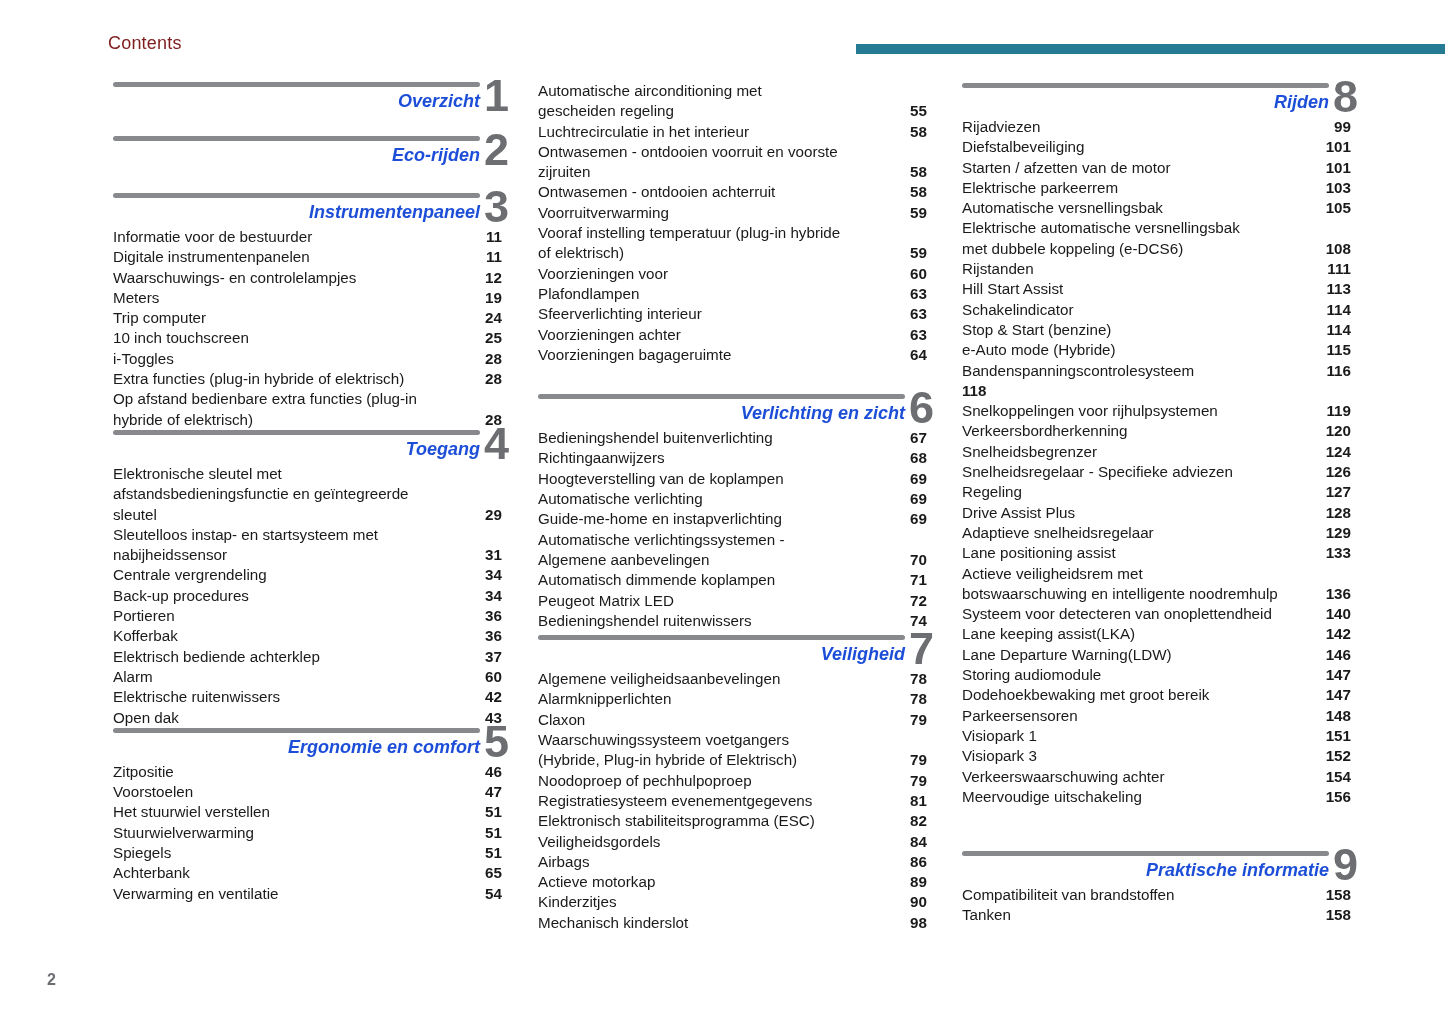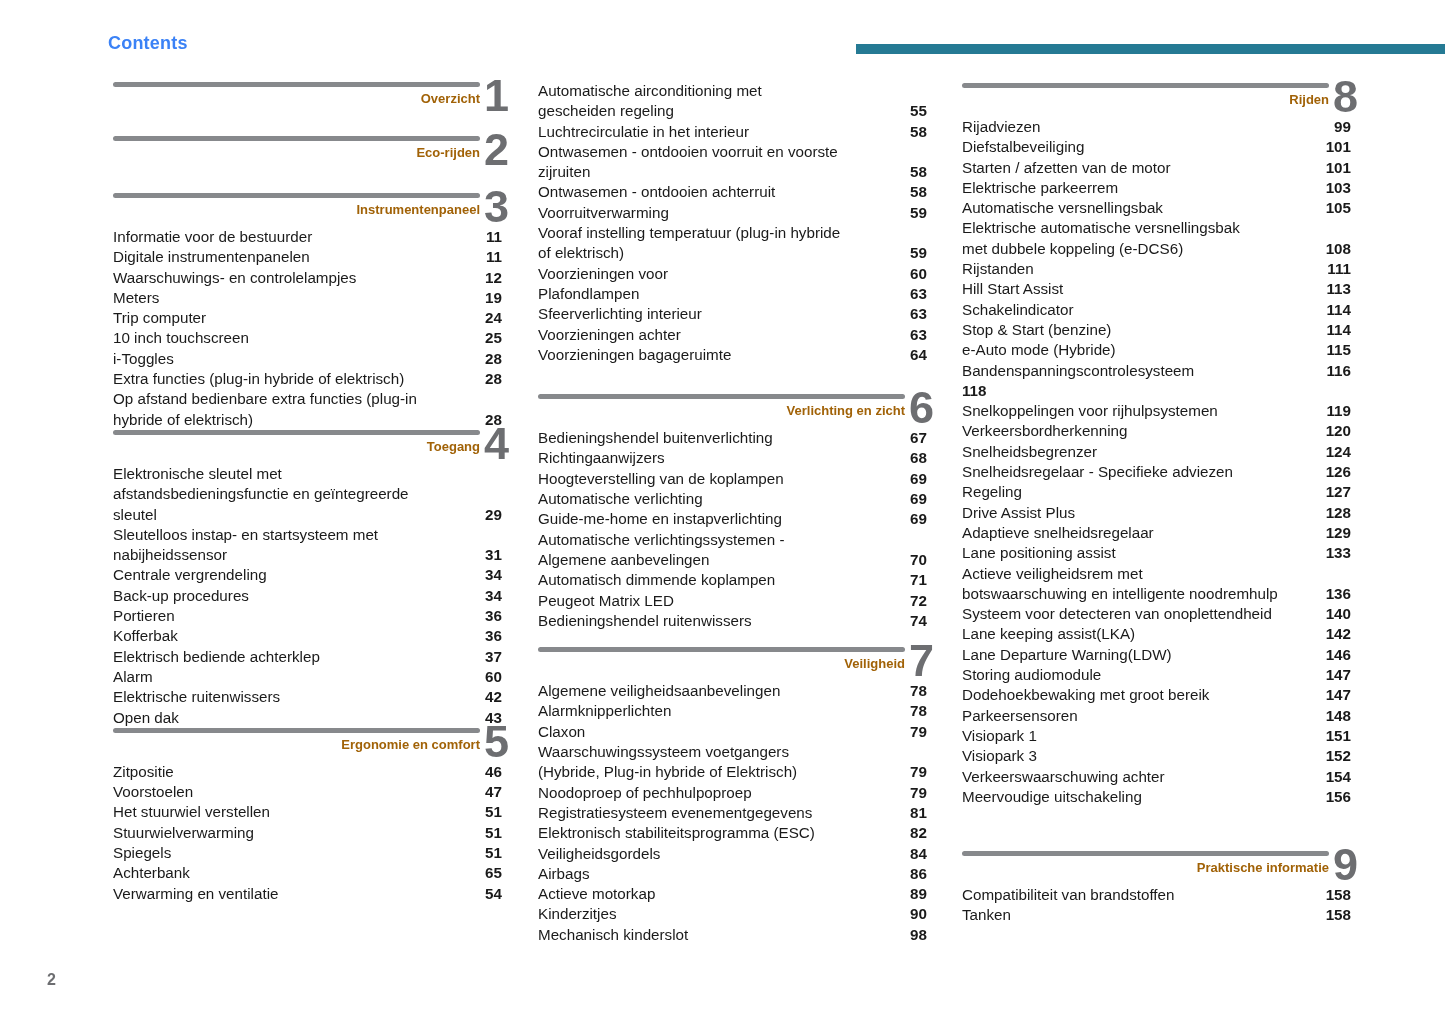--- a/index.html
+++ b/index.html
@@ -4,21 +4,21 @@
 <style>
   html,body { margin:0; padding:0; }
   body {
     width:1445px; height:1018px; position:relative; overflow:hidden;
     background:#ffffff;
     font-family:"Liberation Sans", sans-serif;
     -webkit-font-smoothing:antialiased;
   }
   .contents-title {
     position:absolute; left:108px; top:33px;
-    font-size:18px; color:#3b82f6; letter-spacing:0.2px;font-weight:bold;
+    font-size:18px; color:#7f1d1d; letter-spacing:0.2px;
   }
   .accent-bar {
     position:absolute; left:856px; right:0; top:44px; height:10px;
     background:#257a94;
   }
   .page-number {
     position:absolute; left:47px; top:971px;
     font-size:16px; font-weight:bold; color:#6d6e71;
   }
   .col {
@@ -30,40 +30,40 @@
   .col-3 { left:962px; top:83px; }
 
   .section { display:block; }
   .section-header { position:relative; height:33px; }
   .bar {
     position:absolute; top:0; left:0; right:22px; height:5px;
     background:#87898c; border-radius:2.5px;
   }
   .sec-title {
     position:absolute; right:22px; top:9px;
-    font-size:13px; font-weight:bold; color:#a16207; white-space:nowrap;
+    font-size:18px; font-weight:bold; color:#1d4ed8; white-space:nowrap;font-style:italic;
   }
   .sec-num {
     position:absolute; right:-7px; top:-4px;
     font-size:45px; font-weight:bold; color:#6d6e71; line-height:36px;
   }
   .entries { margin-top:1px; }
   .entry {
     display:flex; justify-content:space-between; align-items:flex-end;
     gap:6px; font-size:15.2px; line-height:20.3px; color:#1a1a1a;
   }
   .entry .label { white-space:pre-line; }
   .entry .page { font-weight:bold; flex-shrink:0; }
 
   
   .sec-1 { margin-bottom:21px; }
   .sec-2 { margin-bottom:24px; }
   .sec-3, .sec-4, .sec-5 { margin-bottom:0; }
   .sec-cont { margin-bottom:29px; }
-  .sec-6 { margin-bottom:16px; }
+  .sec-6 { margin-bottom:4px; }
   .sec-9 { margin-top:44px; }
 </style>
 </head>
 <body>
 
 <div class="contents-title">Contents</div>
 <div class="accent-bar"></div>
 
 <div class="col col-1">
     <section class="section sec-1">

